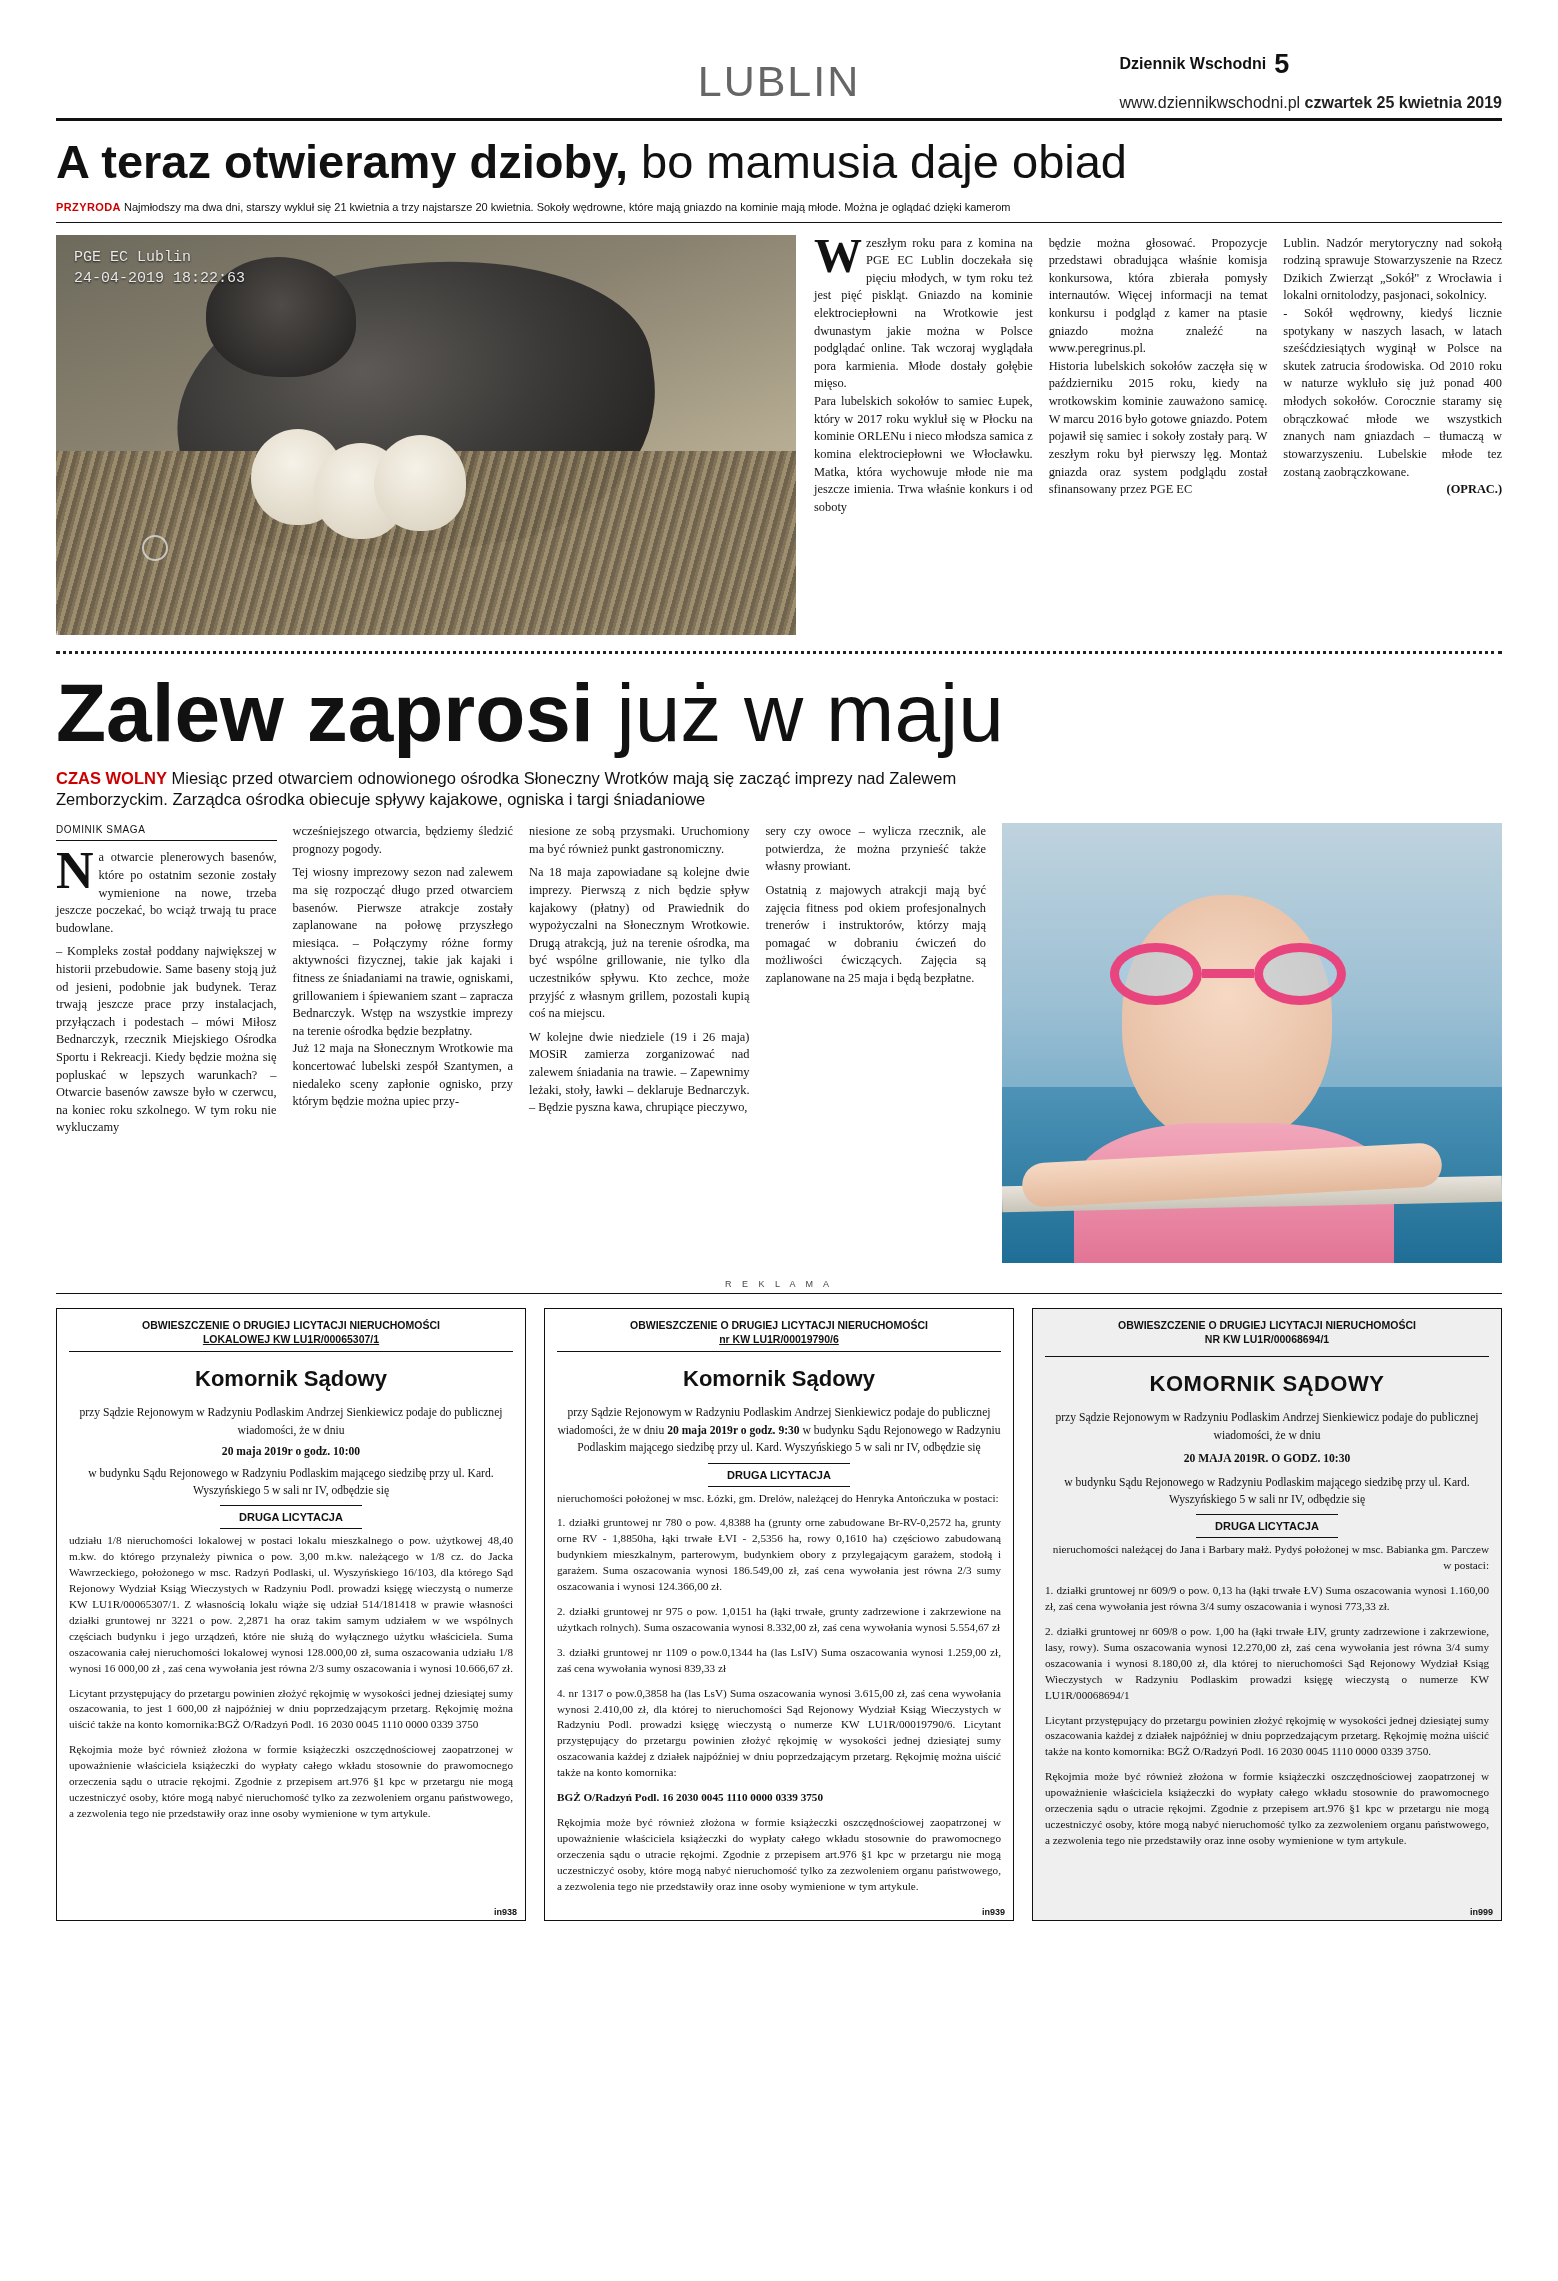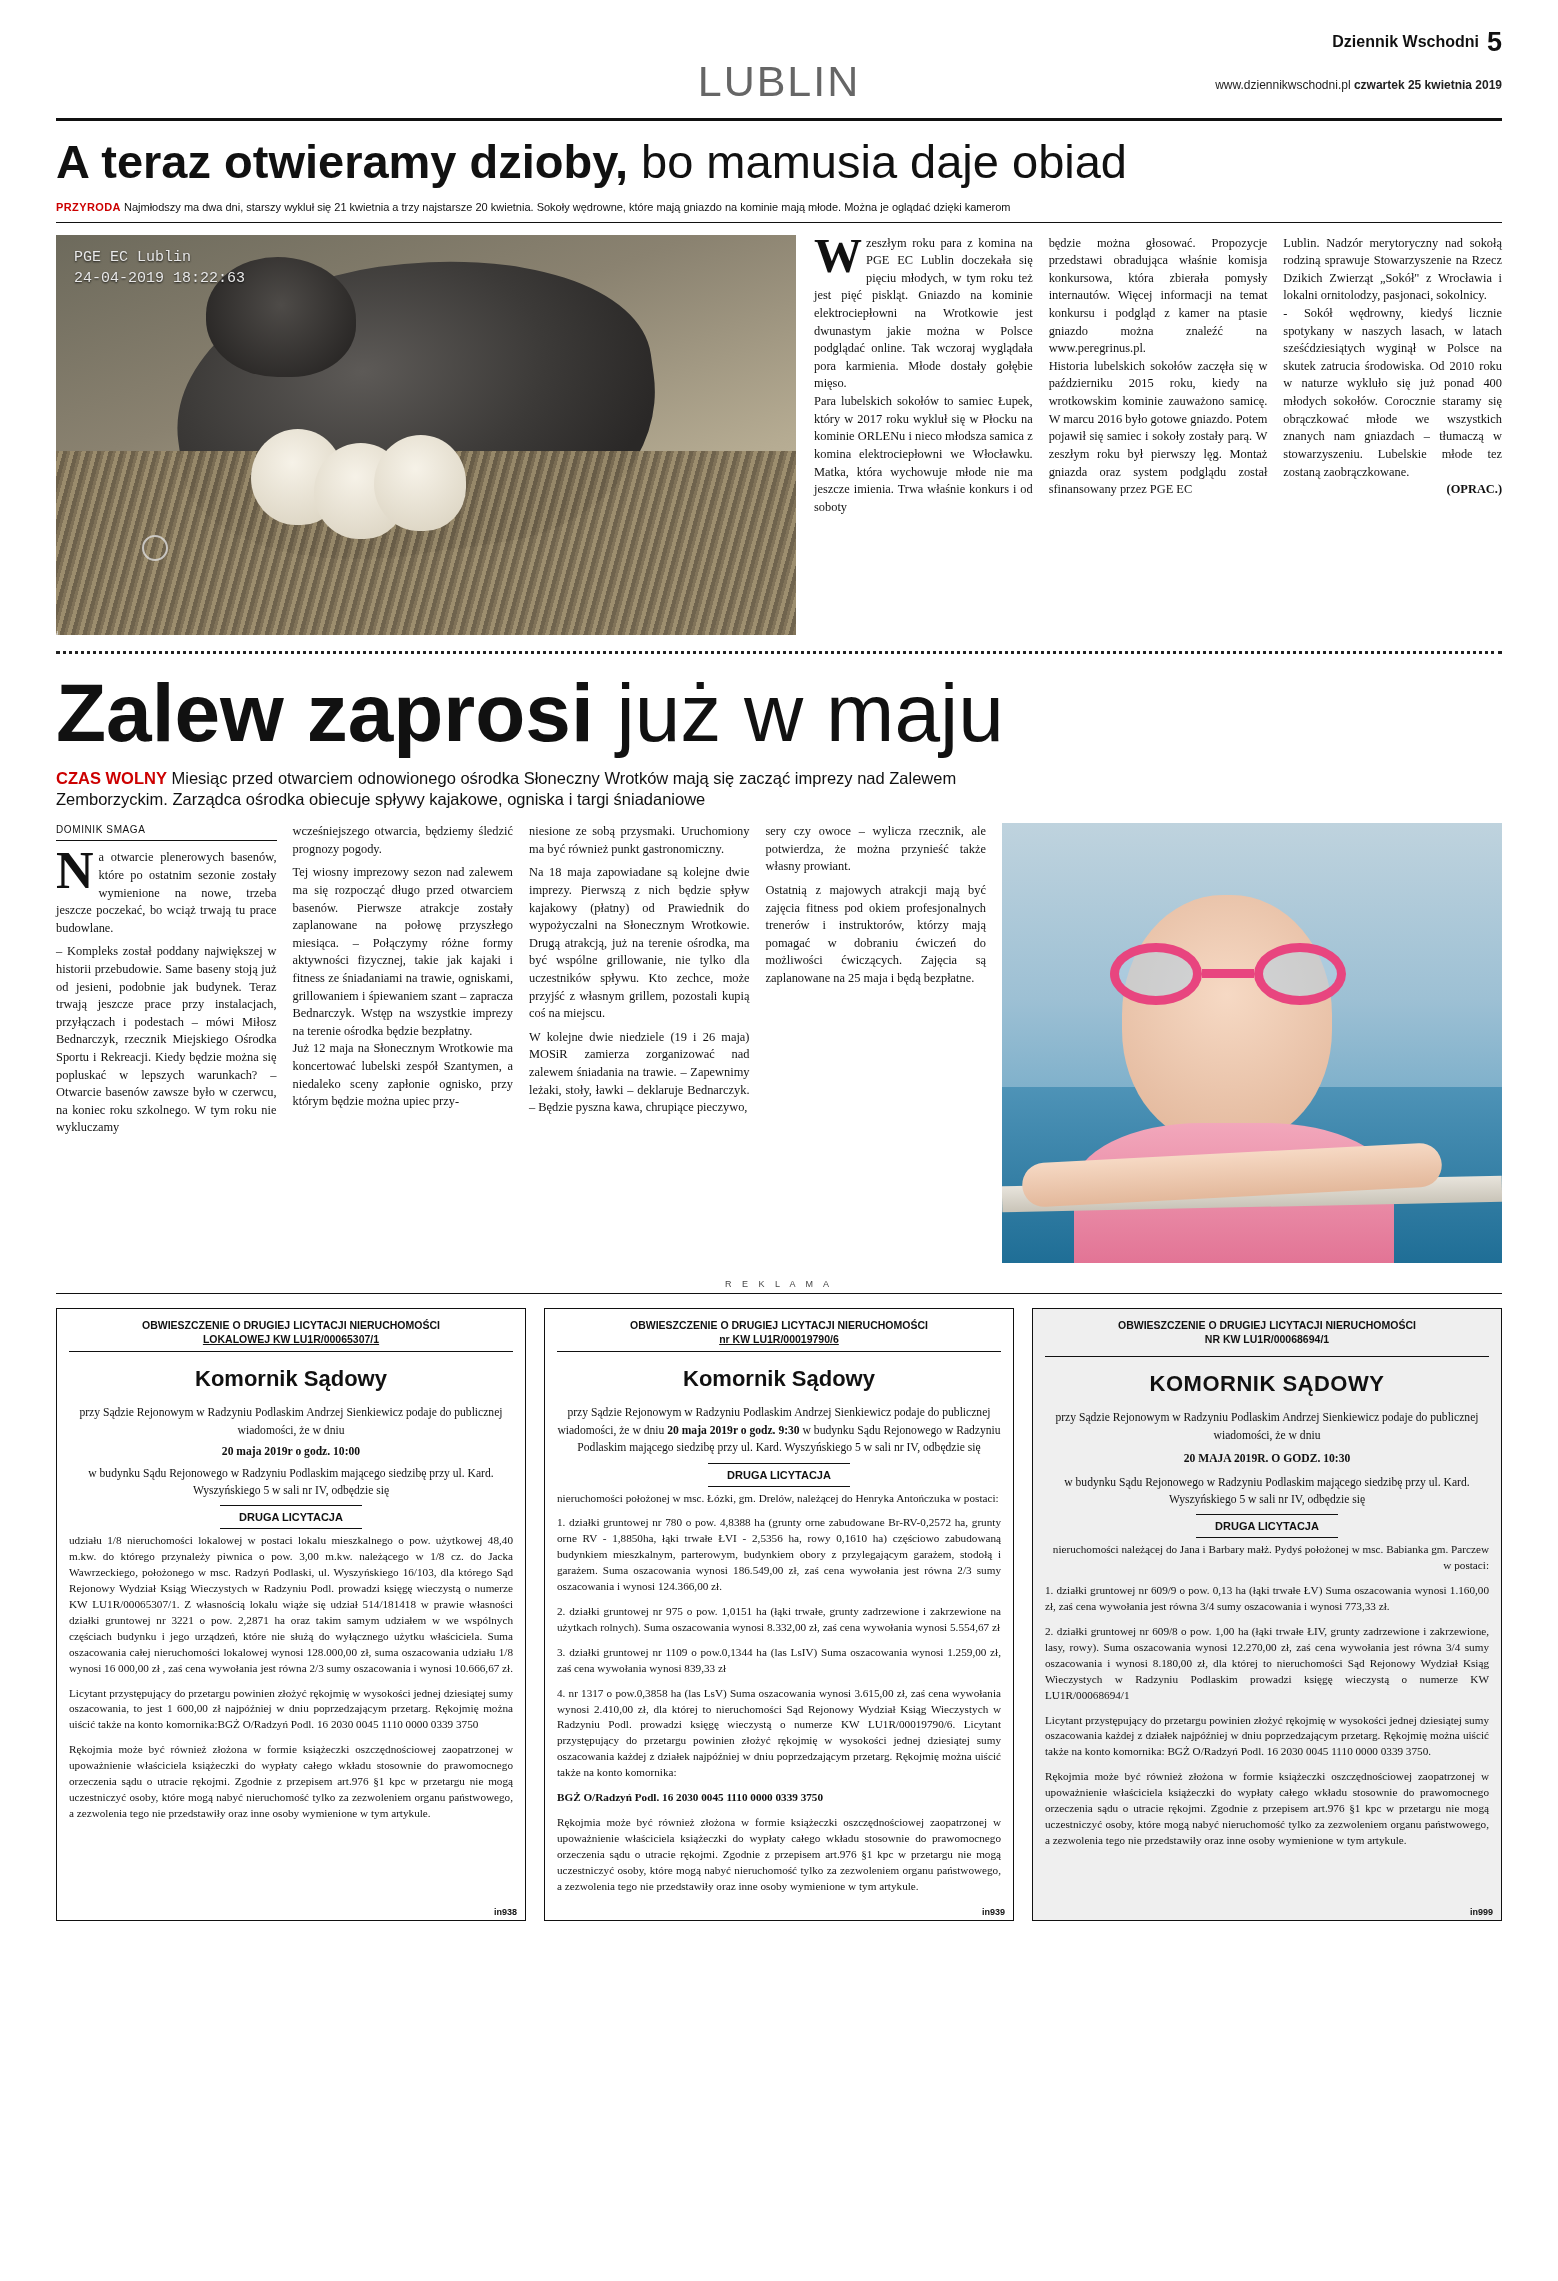--- a/index.html
+++ b/index.html
@@ -13,32 +13,32 @@
   .page { width:1558px; height:2281px; padding:48px 56px 30px 56px; position:relative; }
 
   
   .masthead { display:flex; align-items:flex-end; justify-content:center; position:relative; height:64px; }
   .masthead .section-name {
     font-family:"Liberation Sans", sans-serif;
     font-size:43px; letter-spacing:2px; color:#666; font-weight:400;
     position:absolute; left:50%; transform:translateX(-50%); bottom:6px;
   }
   .masthead .right {
-    position:absolute; right:0; bottom:20px; text-align:right;
+    position:absolute; right:0; bottom:0; 
   }
   .masthead .paper-name {
     font-family:"Liberation Sans", sans-serif; font-size:16px; font-weight:bold; color:#111;
     display:inline-block;
   }
   .masthead .page-num {
     font-family:"Liberation Sans", sans-serif; font-size:27px; font-weight:bold; color:#111;
     display:inline-block; margin-left:8px; vertical-align:-4px;
   }
   .masthead .meta {
-    font-family:"Liberation Sans", sans-serif; font-size:12px; color:#222; margin-top:20px;
+    font-family:"Liberation Sans", sans-serif; font-size:16px; color:#222; margin-top:14px;
   }
   .masthead .meta .date { font-weight:bold; }
   .rule-thick { border-top:3px solid #111; margin-top:6px; }
 
   
   .headline1 { font-family:"Liberation Sans", sans-serif; font-size:47px; line-height:1.08; margin:16px 0 0 0; font-weight:400; }
   .headline1 b { font-weight:bold; }
   .lead1 { font-family:Liberation Sans, sans-serif; font-size:11px; margin-top:12px; line-height:1.35; }
   .lead1 .kicker { color:#cc0000; font-weight:bold; letter-spacing:.4px; }
   .rule-thin { border-top:1px solid #111; margin-top:7px; }

